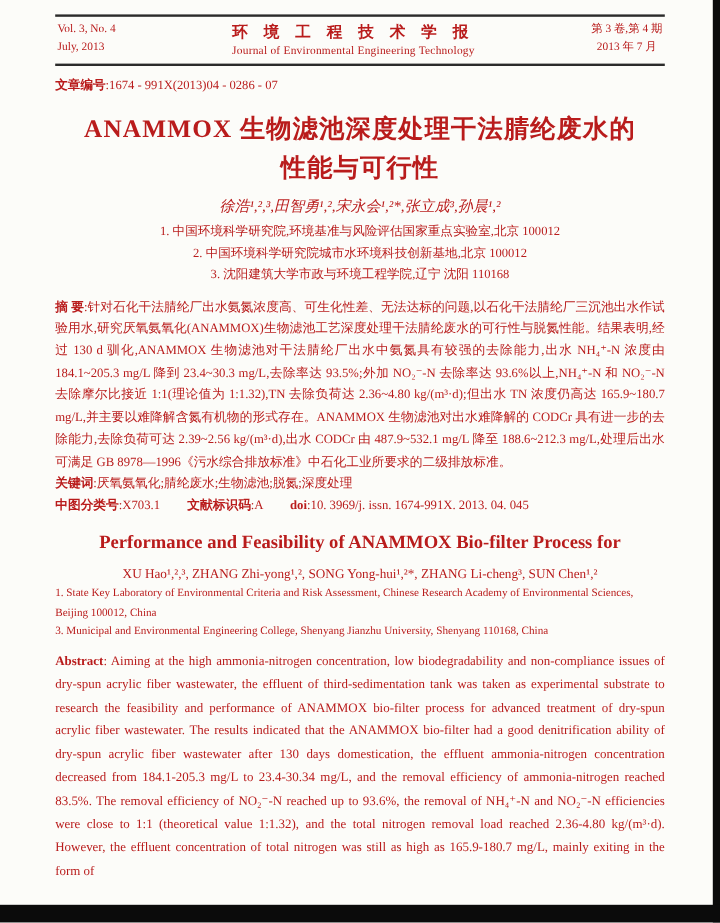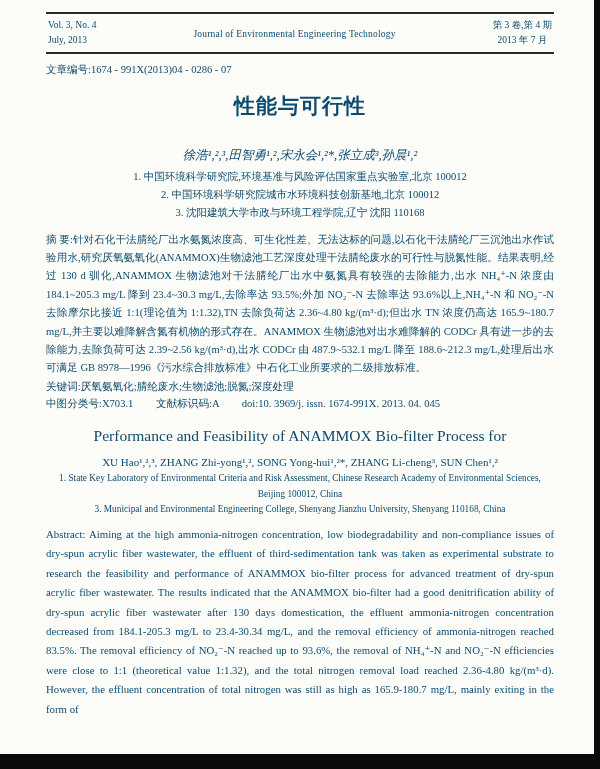--- a/index.html
+++ b/index.html
@@ -1,85 +1,87 @@
 <!DOCTYPE html>
 <html><head>
 <meta charset="utf-8">
 <style>
   html,body { margin:0; padding:0; background:#ffffff; }
   .page {
     position:relative; width:600px; height:769px; overflow:hidden;
-    background:#fcfcf9; color:#0c4a6e;
+    background:#fcfcf9; color:#b91c1c;
     font-family:"Liberation Serif","DejaVu Serif",serif;
   }
   .content { padding:12px 46px 0 46px; }
 
   
   .jheader {
     display:flex; justify-content:space-between; align-items:center;
     border-top:2px solid #2b2b2b; border-bottom:2px solid #2b2b2b;
     padding:4px 2px 5px 2px;
   }
   .jh-side { font-size:9.5px; line-height:1.55; }
   .jh-left { text-align:left; }
   .jh-right { text-align:center; }
   .jh-center { text-align:center; flex:1; }
   .jh-cn { font-size:13px; font-weight:bold; letter-spacing:5px; }
   .jh-en { font-size:9.5px; margin-top:2px; letter-spacing:0.2px; }
 
   .article-no { margin-top:9px; font-size:10.5px; }
-  .b { font-weight:normal; }
+  .b { font-weight:bold; }
 
   .cn-title {
     margin-top:13px; text-align:center; font-weight:bold;
     font-size:21px; line-height:1.55; letter-spacing:1px;
   }
-  .cn-authors { margin-top:24px; text-align:center; font-size:12.5px; font-style:italic; }
+  .cn-authors { margin-top:8px; text-align:center; font-size:12.5px; font-style:italic; }
   .cn-affils { margin-top:4px; text-align:center; font-size:10.5px; line-height:1.7; }
 
   .abs-cn { margin-top:9px; font-size:10.6px; line-height:1.74; text-align:justify; }
   .kw-line { font-size:10.6px; line-height:1.74; text-align:left; }
   .clc-line { margin-top:1px; font-size:10.6px; }
   .clc-line .gap { margin-left:20px; }
 
-  .en-title { margin-top:13px; text-align:center; font-weight:normal; font-size:15.5px; line-height:1.6; }
+  .en-title { margin-top:13px; text-align:center; font-weight:bold; font-size:15.5px; line-height:1.6; }
   .en-authors { margin-top:7px; text-align:center; font-size:11px; }
-  .en-affils { margin-top:3px; text-align:center; font-size:9.3px; line-height:1.68; }
+  .en-affils { margin-top:3px; text-align:left; font-size:9.3px; line-height:1.68; }
 
   .abs-en { margin-top:7px; font-size:10.8px; line-height:1.8; text-align:justify; }
 
   
   .edge-right { position:absolute; top:0; right:0; width:6px; height:100%; background:#0b0b0b; }
   .edge-bottom { position:absolute; left:0; bottom:0; width:100%; height:15px; background:#0b0b0b; }
 </style>
 </head>
 <body>
 
 <div class="page">
   <div class="content">
 
     <div class="jheader">
       <div class="jh-side jh-left">
         <div>Vol. 3, No. 4</div>
         <div>July, 2013</div>
       </div>
       <div class="jh-center">
+        <div class="jh-cn">环 境 工 程 技 术 学 报</div>
         <div class="jh-en">Journal of Environmental Engineering Technology</div>
       </div>
       <div class="jh-side jh-right">
         <div>第 3 卷,第 4 期</div>
         <div>2013 年 7 月</div>
       </div>
     </div>
 
     <div class="article-no">
       <span class="b">文章编号</span><span>:1674 - 991X(2013)04 - 0286 - 07</span>
     </div>
 
     <div class="cn-title">
+      <span style="display:block">ANAMMOX 生物滤池深度处理干法腈纶废水的</span>
       <span style="display:block">性能与可行性</span>
     </div>
 
     <div class="cn-authors">徐浩¹,²,³,田智勇¹,²,宋永会¹,²*,张立成³,孙晨¹,²</div>
 
     <div class="cn-affils">
       <div>1. 中国环境科学研究院,环境基准与风险评估国家重点实验室,北京  100012</div>
       <div>2. 中国环境科学研究院城市水环境科技创新基地,北京  100012</div>
       <div>3. 沈阳建筑大学市政与环境工程学院,辽宁 沈阳  110168</div>
     </div>

